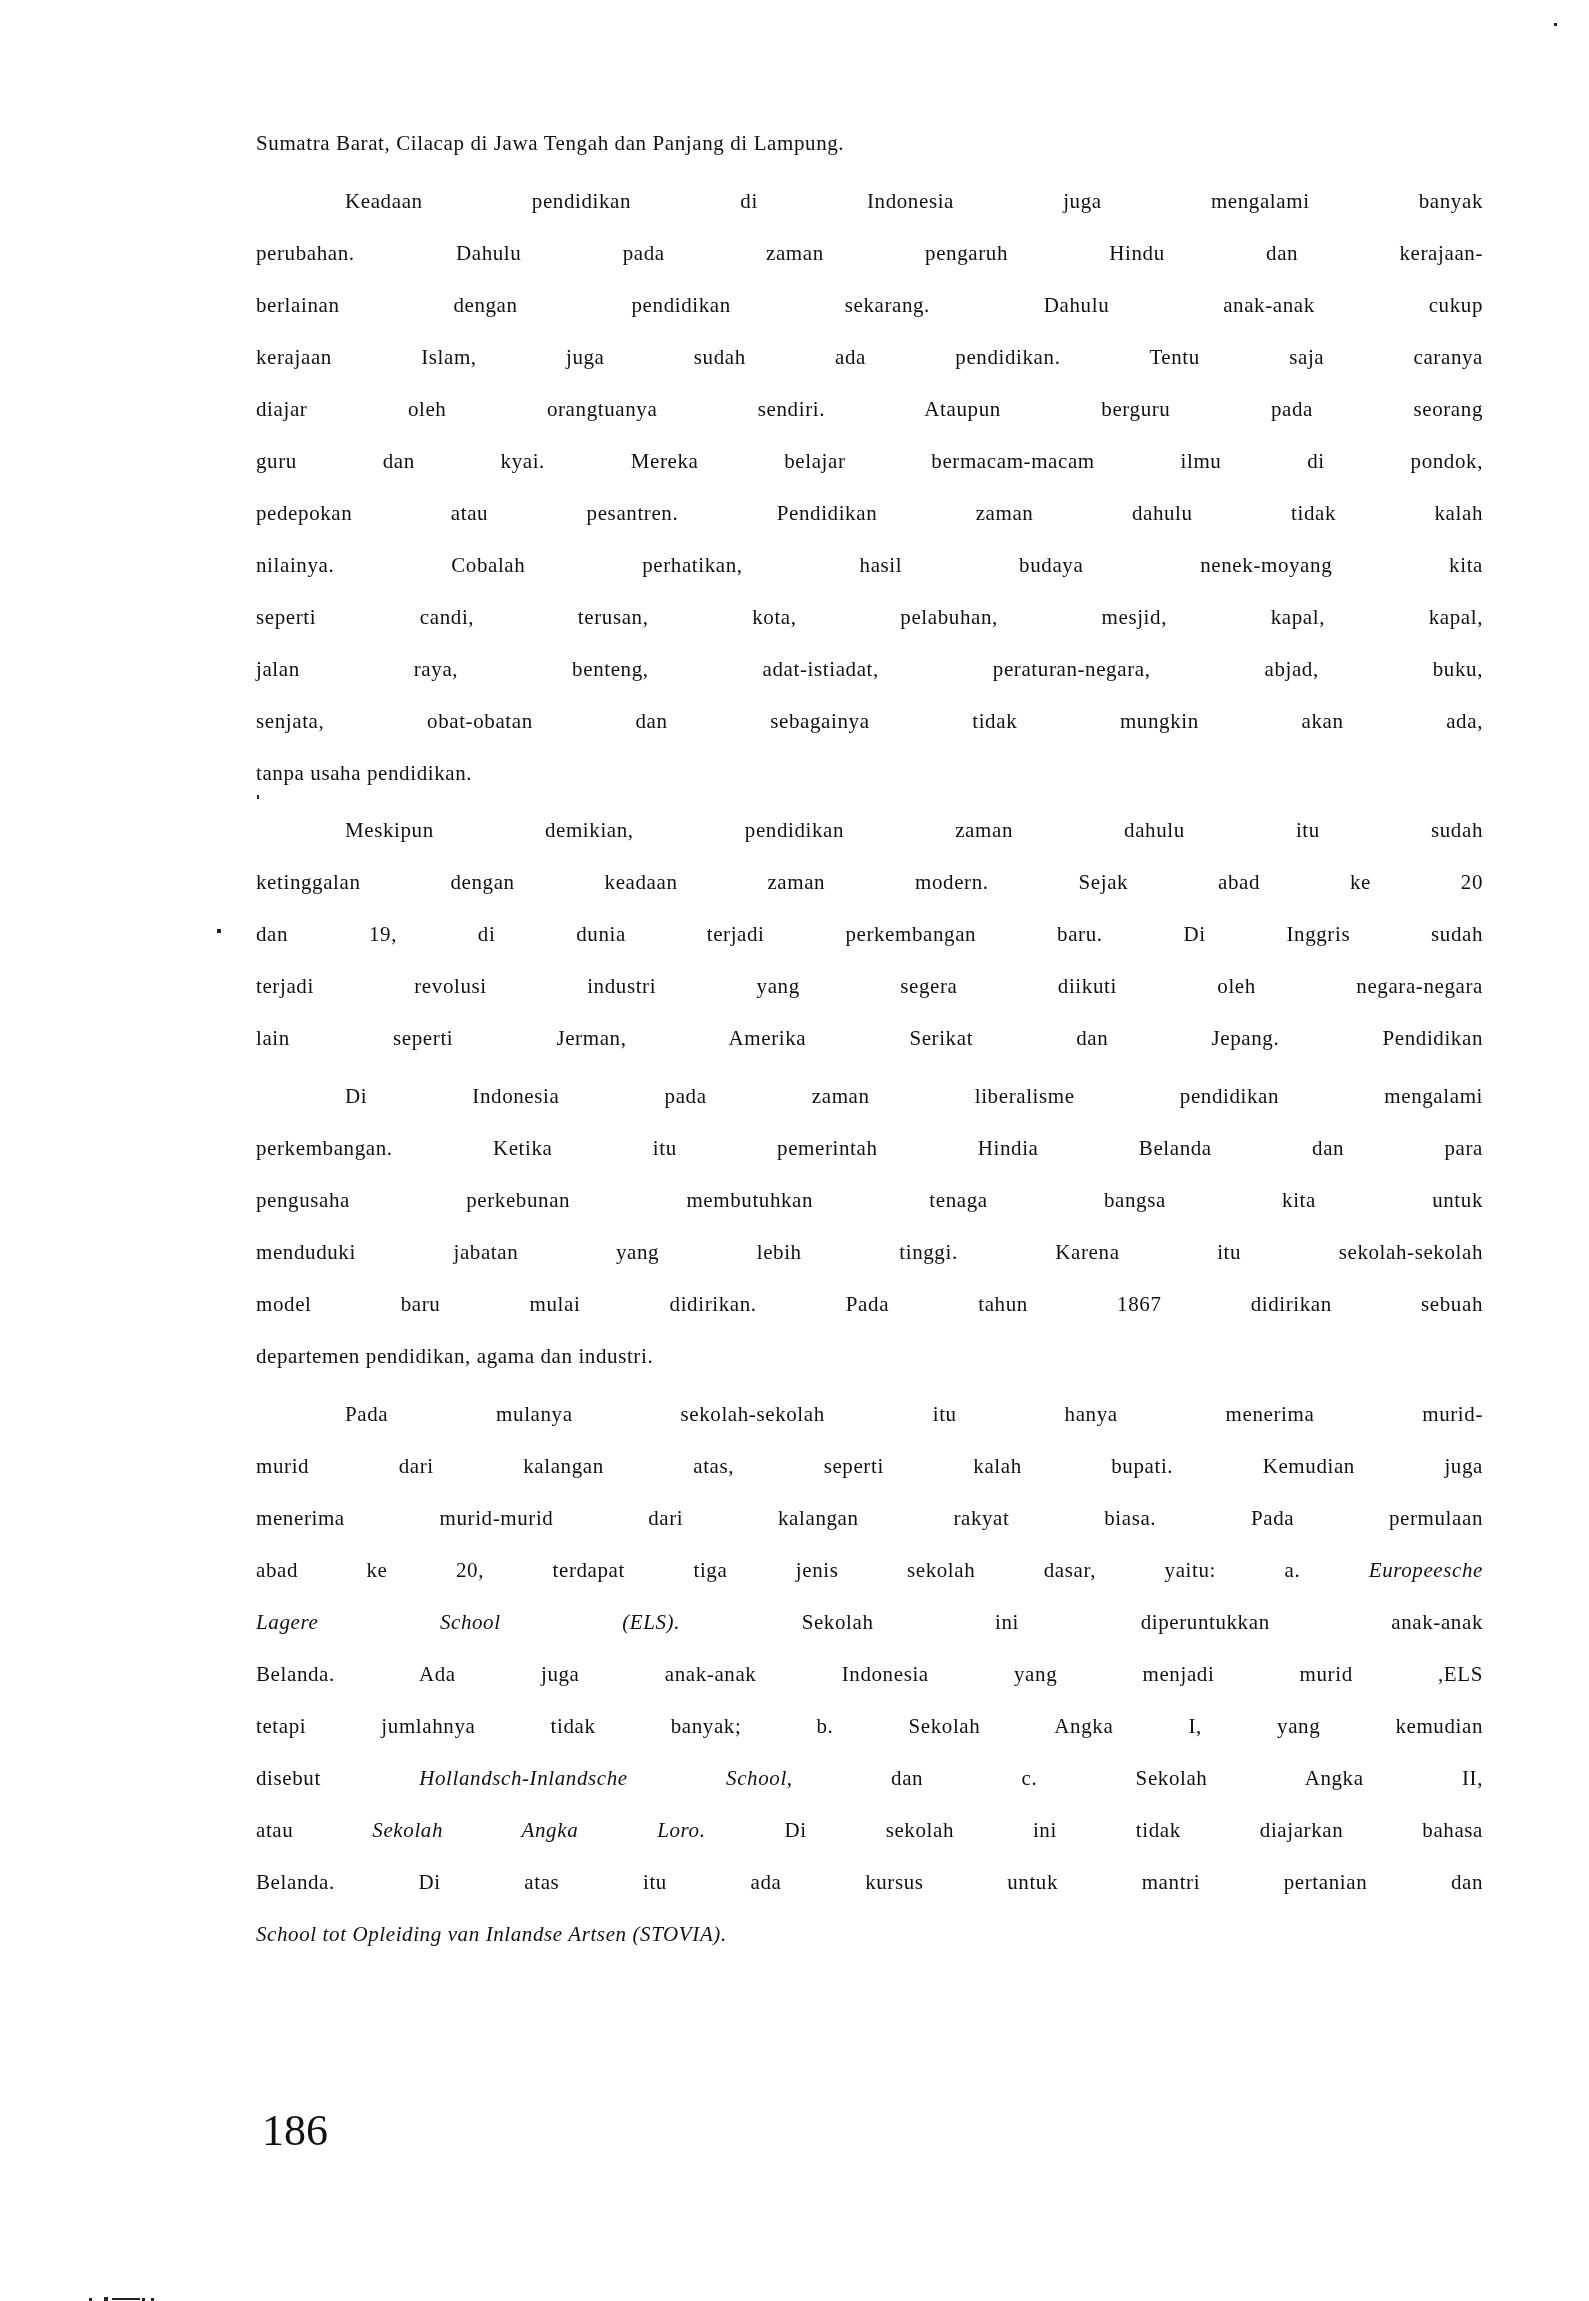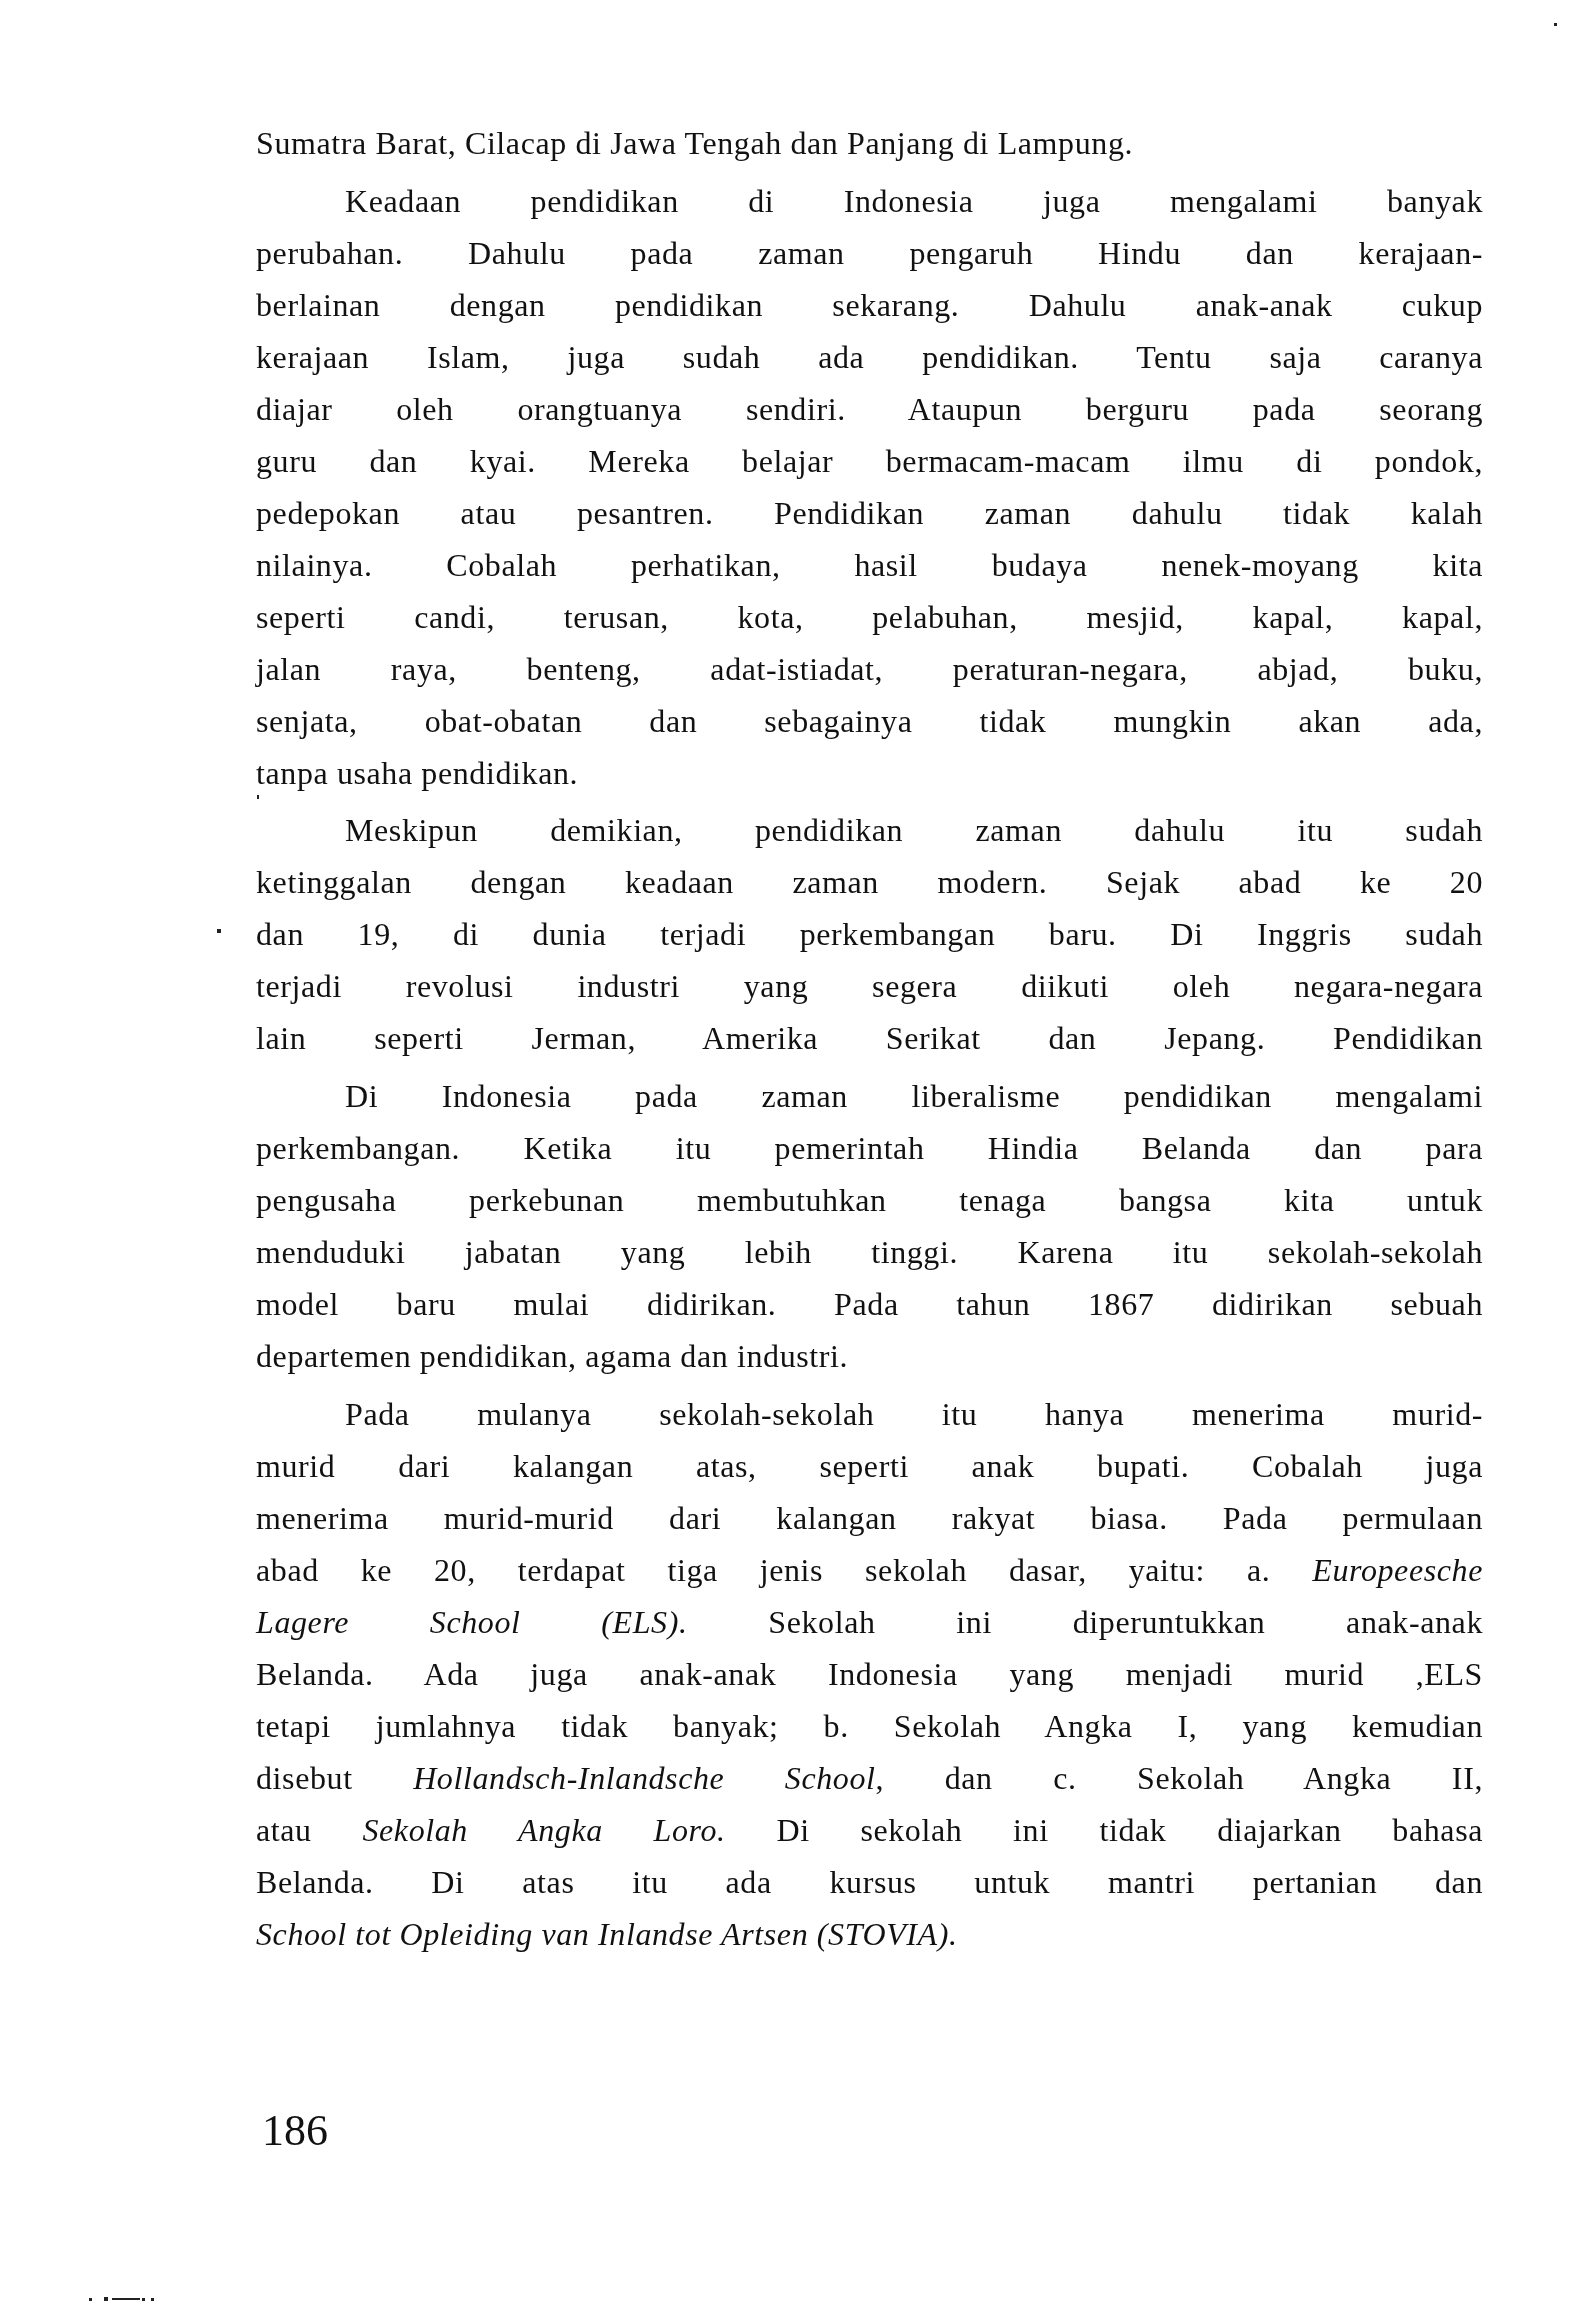--- a/index.html
+++ b/index.html
@@ -27,21 +27,21 @@
       top: 117px;
       width: 1227px;
     }
     .para {
       margin: 0 0 5.7px 0;
     }
     .line {
       display: block;
       height: 52px;
       line-height: 52px;
-      font-size: 32px;
+      font-size: 21px;
       letter-spacing: 0.6px;
       white-space: nowrap;
       text-align: justify;
       text-align-last: justify;
       overflow: visible;
       font-family: Liberation Serif, serif;
     }
     .line.last {
       text-align-last: left;
     }
@@ -96,21 +96,21 @@
       <div class="para">
         <span class="line indent">Di Indonesia pada zaman liberalisme pendidikan mengalami</span>
         <span class="line">perkembangan. Ketika itu pemerintah Hindia Belanda dan para</span>
         <span class="line">pengusaha perkebunan membutuhkan tenaga bangsa kita untuk</span>
         <span class="line">menduduki jabatan yang lebih tinggi. Karena itu sekolah-sekolah</span>
         <span class="line">model baru mulai didirikan. Pada tahun 1867 didirikan sebuah</span>
         <span class="line last">departemen pendidikan, agama dan industri.</span>
       </div>
       <div class="para">
         <span class="line indent">Pada mulanya sekolah-sekolah itu hanya menerima murid-</span>
-        <span class="line">murid dari kalangan atas, seperti anak bupati. Cobalah juga</span>
+        <span class="line">murid dari kalangan atas, seperti kalah bupati. Kemudian juga</span>
         <span class="line">menerima murid-murid dari kalangan rakyat biasa. Pada permulaan</span>
         <span class="line"><span>abad ke 20, terdapat tiga jenis sekolah dasar, yaitu: a. </span><span class="ital">Europeesche</span></span>
         <span class="line"><span class="ital">Lagere School (ELS).</span><span> Sekolah ini diperuntukkan anak-anak</span></span>
         <span class="line">Belanda. Ada juga anak-anak Indonesia yang menjadi murid ,ELS</span>
         <span class="line">tetapi jumlahnya tidak banyak; b. Sekolah Angka I, yang kemudian</span>
         <span class="line"><span>disebut </span><span class="ital">Hollandsch-Inlandsche School</span><span>, dan c. Sekolah Angka II,</span></span>
         <span class="line"><span>atau </span><span class="ital">Sekolah Angka Loro.</span><span> Di sekolah ini tidak diajarkan bahasa</span></span>
         <span class="line">Belanda. Di atas itu ada kursus untuk mantri pertanian dan</span>
         <span class="line last"><span class="ital">School tot Opleiding van Inlandse Artsen (STOVIA).</span></span>
       </div>

